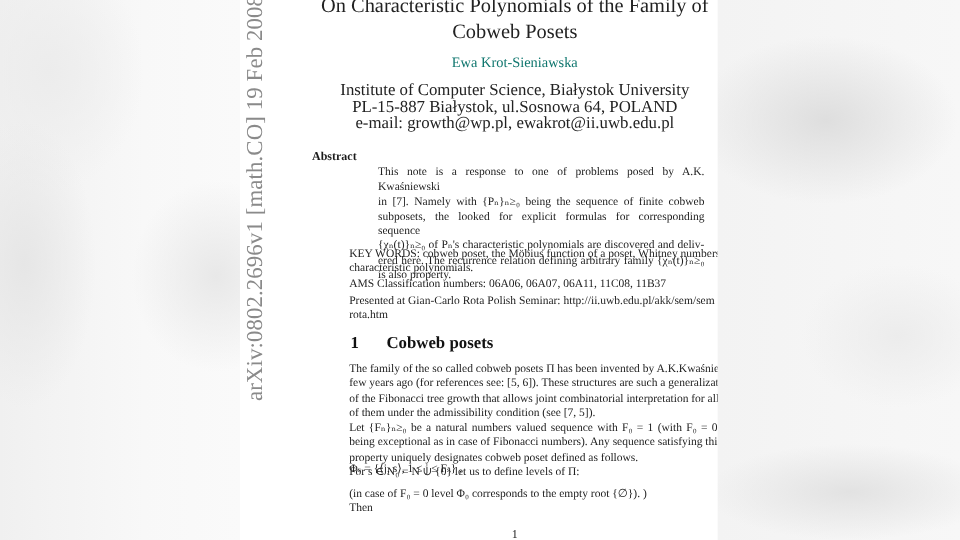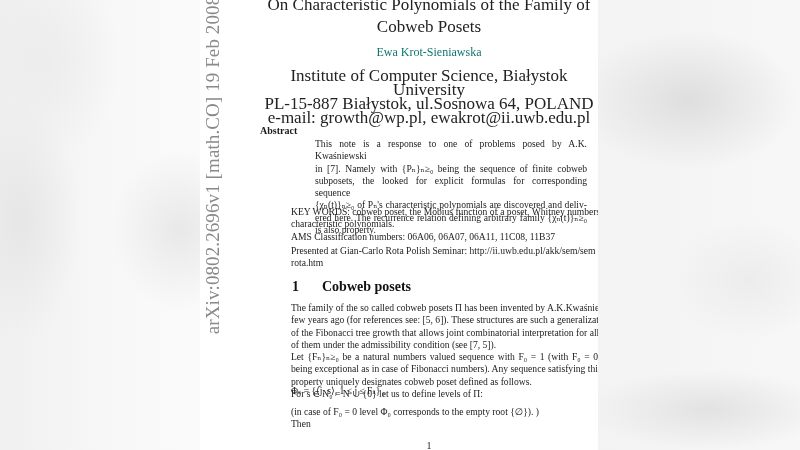--- a/index.html
+++ b/index.html
@@ -41,21 +41,21 @@
     .title {
       position: absolute; left: 60px; width: 338px; top: -6px;
       text-align: center; font-size: 17px; line-height: 22px; color: #222;
     }
     .author {
       position: absolute; left: 60px; width: 338px; top: 45px;
       text-align: center; font-size: 12px; color: #0f766e;
     }
     .affil {
       position: absolute; left: 60px; width: 338px; top: 69px;
-      text-align: center; font-size: 17px; line-height: 14px; color: #222;
+      text-align: center; font-size: 14px; line-height: 14px; color: #222;
     }
     .abstract-head {
       position: absolute; left: 60px; width: 338px; top: 125px;
       text-align: left; font-size: 10px; font-weight: bold;
     }
     .abstract-body {
       position: absolute; left: 115px; width: 272px; top: 138px;
       font-size: 9.6px; line-height: 12.3px; text-align: justify; color: #222;
     }
     .text-block {

